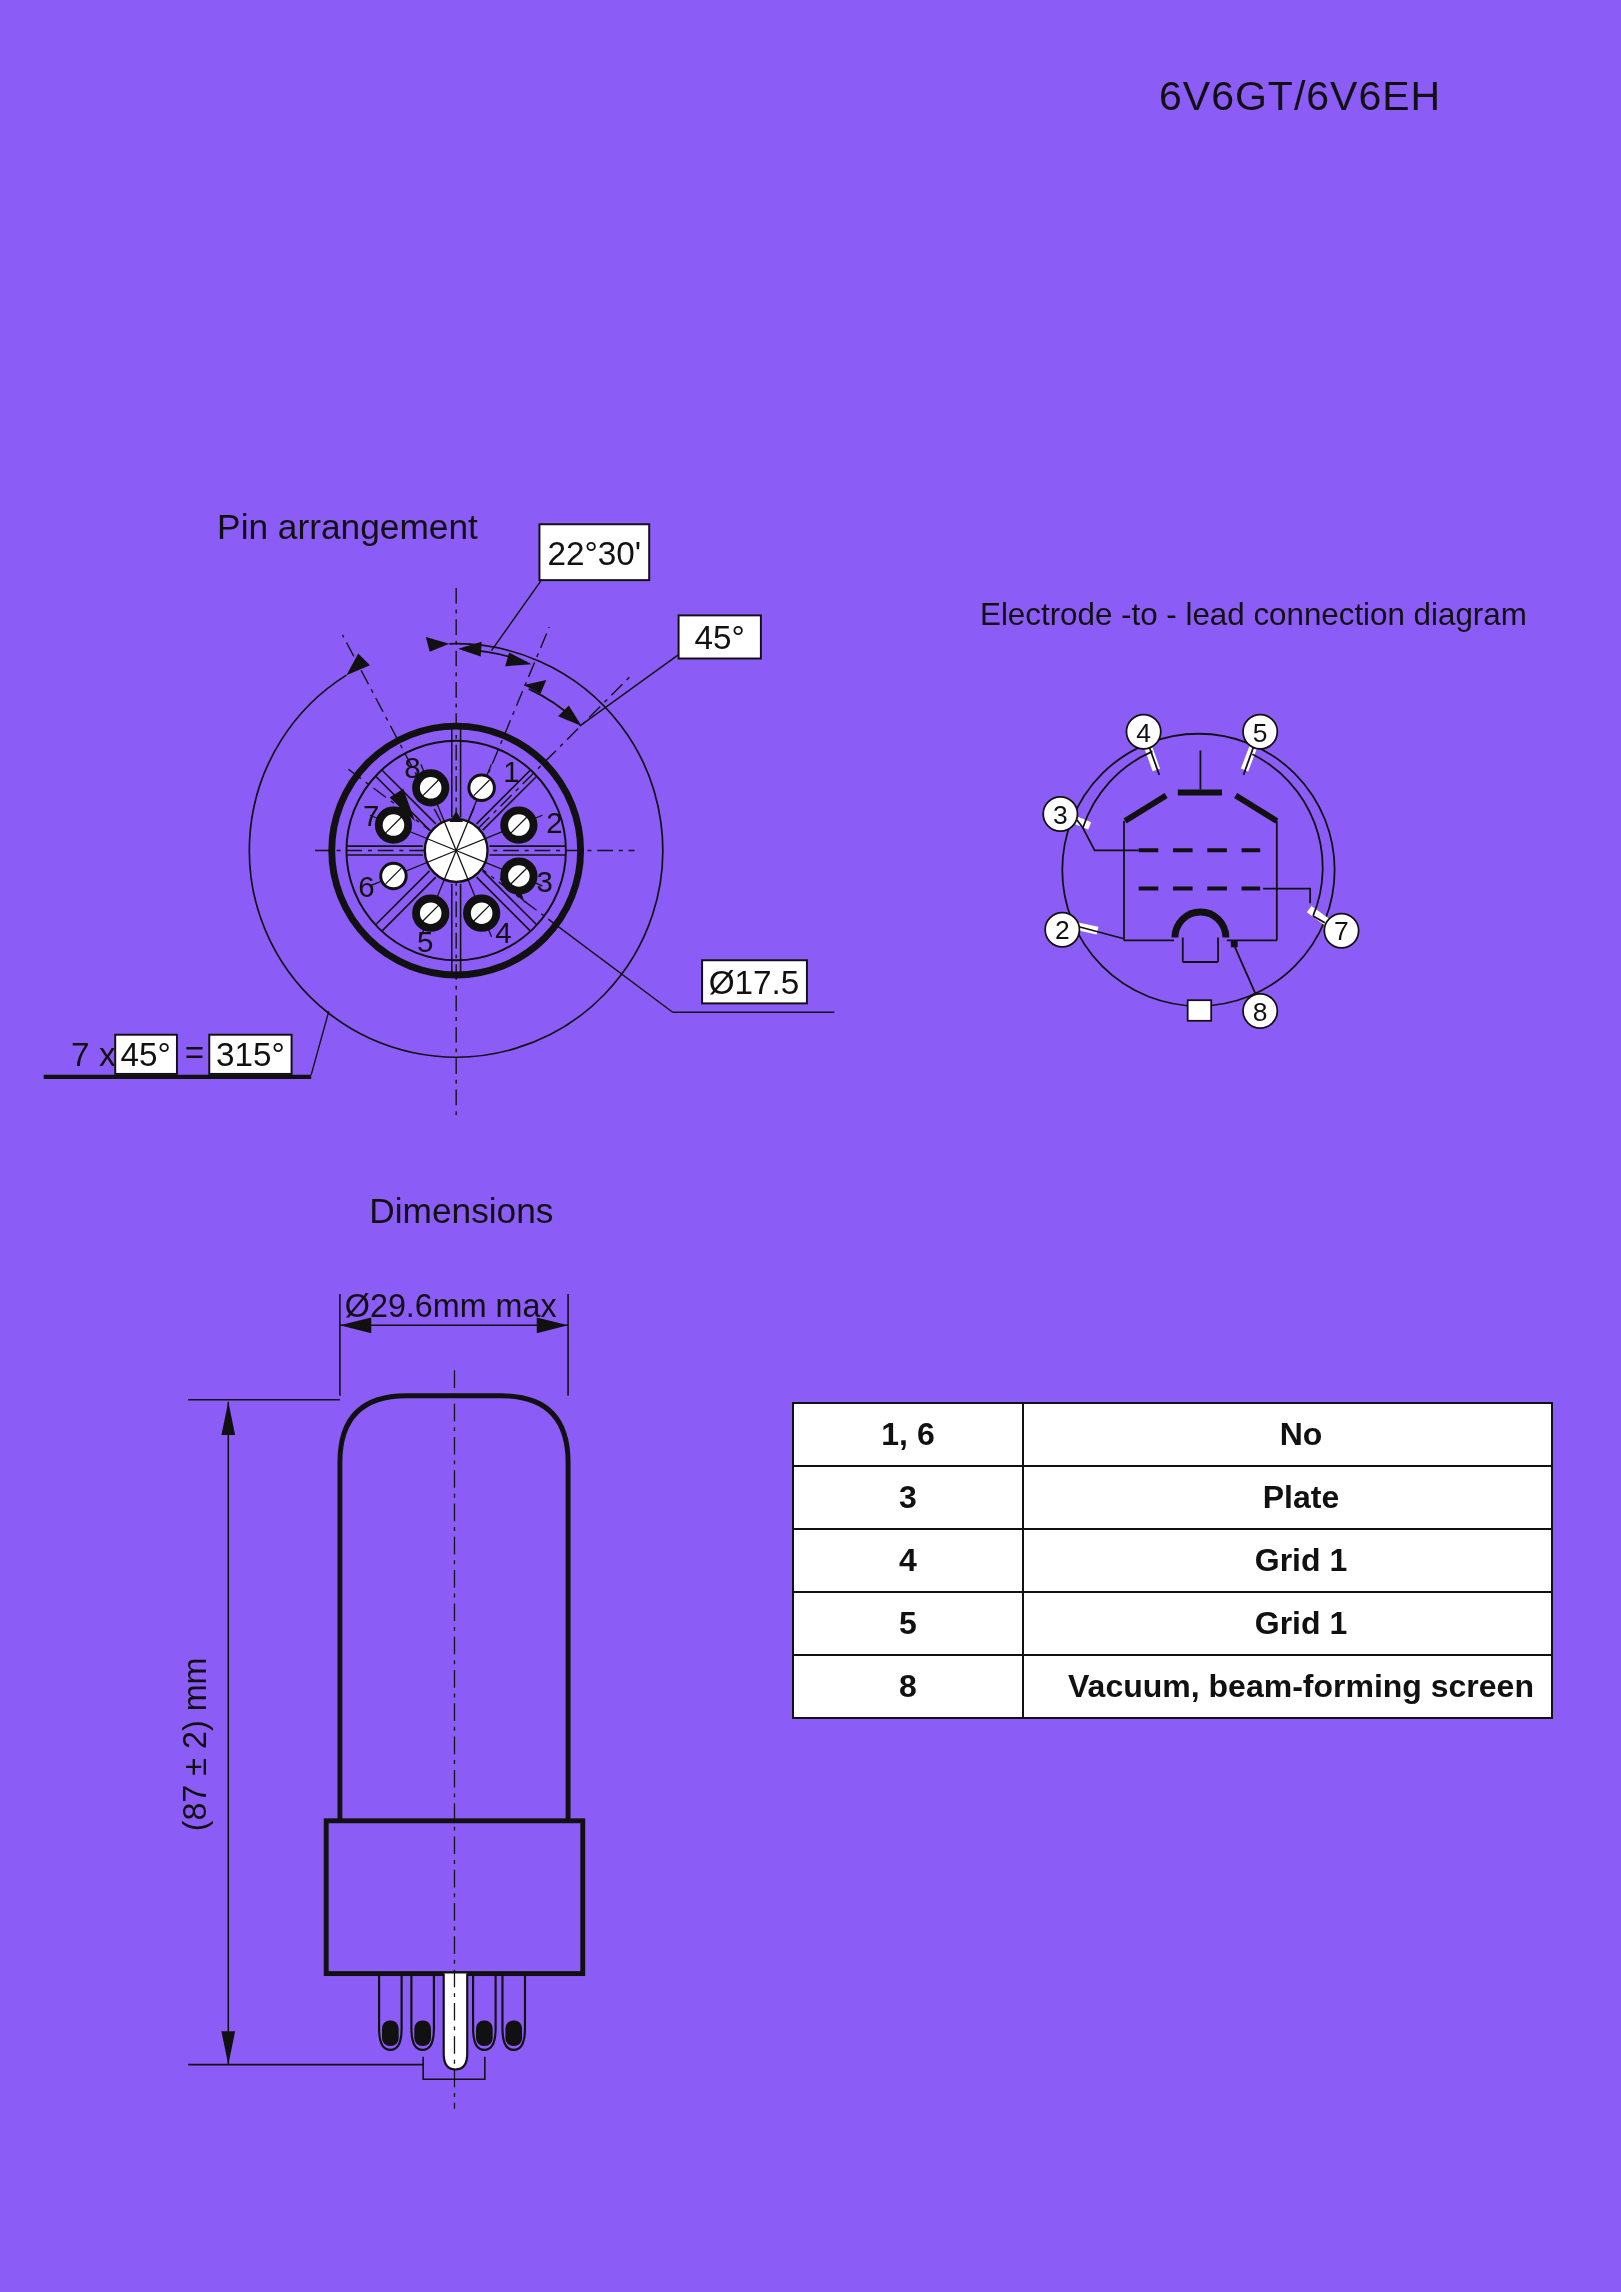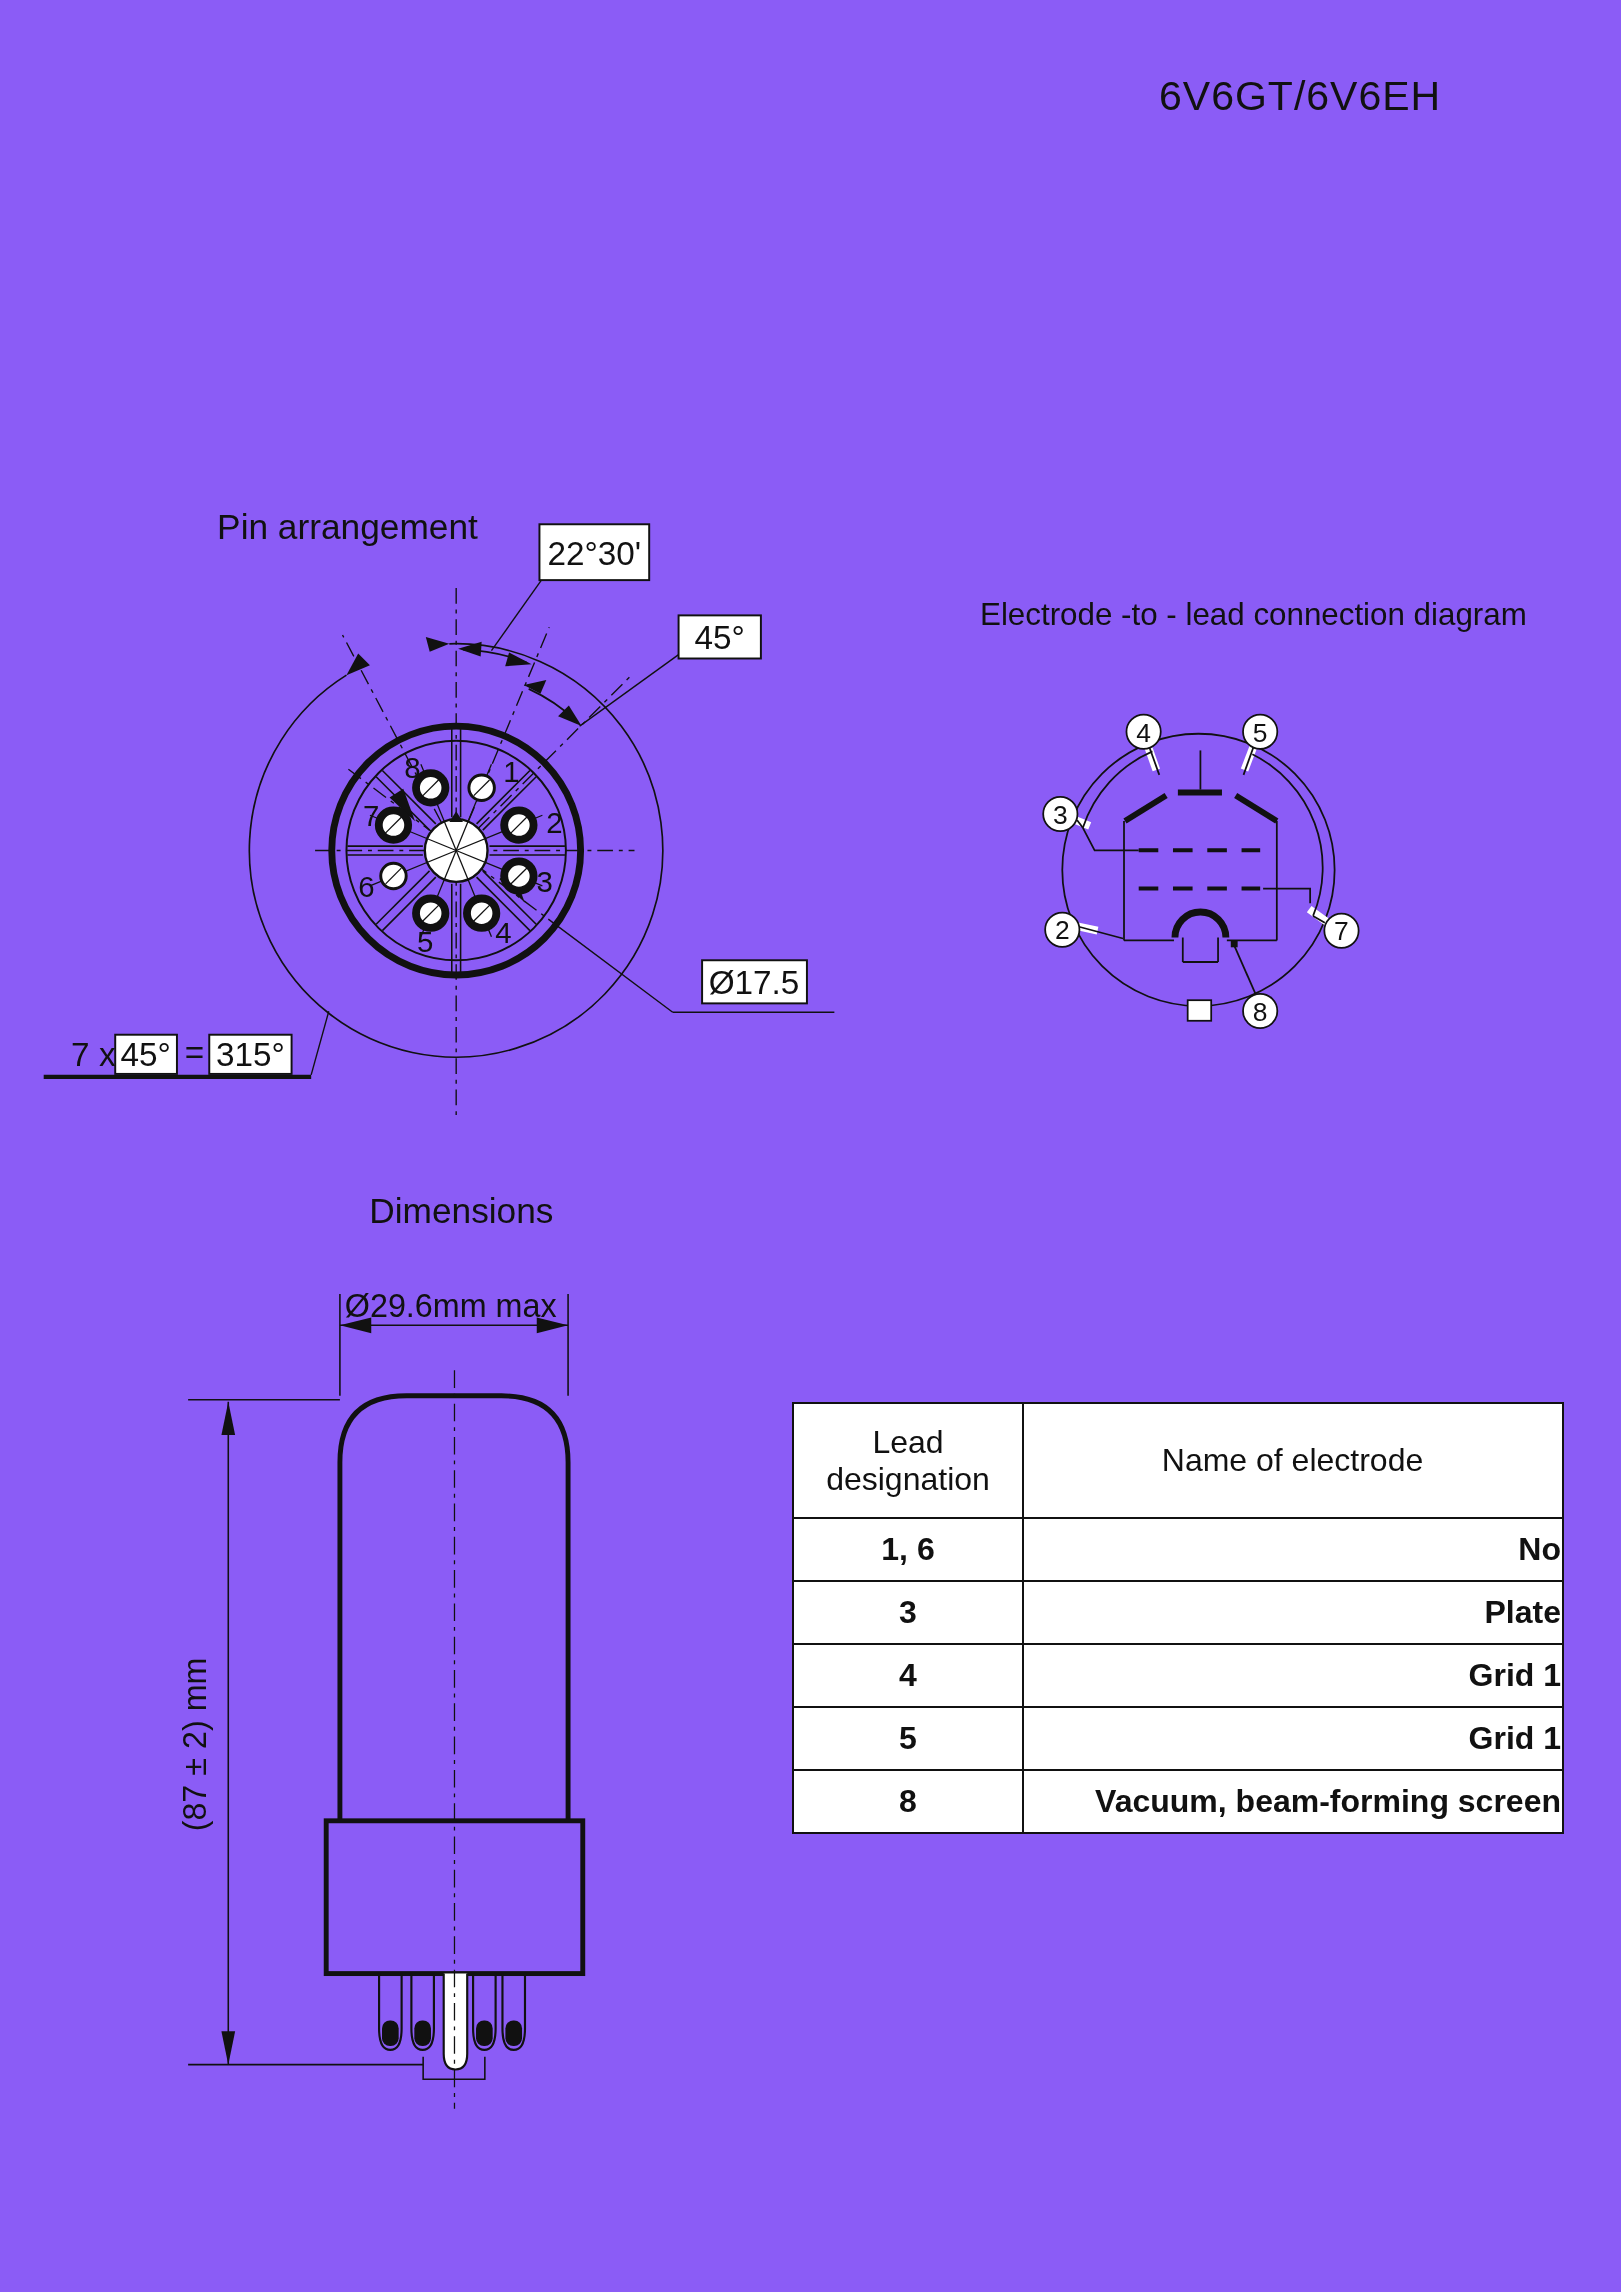--- a/index.html
+++ b/index.html
@@ -10,21 +10,21 @@
   #intro{left:116px;top:267px;width:1318px;font-size:30px;line-height:59px;}
   #intro .l1{padding-left:110px;}
   #intro .l2{padding-left:0px;margin-top:29px;}
   svg text{font-family:"Liberation Sans", sans-serif;fill:#111;}
   
   #lead-table{left:792px;top:1402px;border-collapse:collapse;background:#fff;}
   #lead-table td,#lead-table th{border:2px solid #111;font-weight:normal;font-size:32px;color:#111;}
   #lead-table th{height:111px;}
   #lead-table td{height:59px;font-weight:bold;}
   .c-lead{width:226px;text-align:center;}
-  .c-name{width:498px;text-align:right;padding-left:39px;}
+  .c-name{width:498px;text-align:center;padding-left:28px;}
   th.c-name{text-align:center;padding-left:0;}
 </style>
 </head>
 <body>
 
 <div id="page">
 
   <div class="abs" id="doc-title">6V6GT/6V6EH</div>
 
 
@@ -245,24 +245,20 @@
       <line x1="192" y1="2107" x2="432" y2="2107"></line>
       <line x1="233" y1="1430" x2="233" y2="2107"></line>
       <polygon points="233,1430 226,1464 240,1464" fill="#111" stroke="none"></polygon>
       <polygon points="233,2107 226,2073 240,2073" fill="#111" stroke="none"></polygon>
       <text x="210" y="1780" font-size="33" stroke="none" fill="#111" text-anchor="middle" transform="rotate(-90 210 1780)">(87 ± 2) mm</text>
     </g>
   </svg>
 
   <table class="abs" id="lead-table">
     <tbody>
-        <tr>
-      <th class="c-lead">Lead designation</th>
-      <th class="c-name">Name of electrode</th>
-    </tr>
     <tr>
       <td class="c-lead">1, 6</td>
       <td class="c-name">No</td>
     </tr>
     <tr>
       <td class="c-lead">3</td>
       <td class="c-name">Plate</td>
     </tr>
     <tr>
       <td class="c-lead">4</td>

